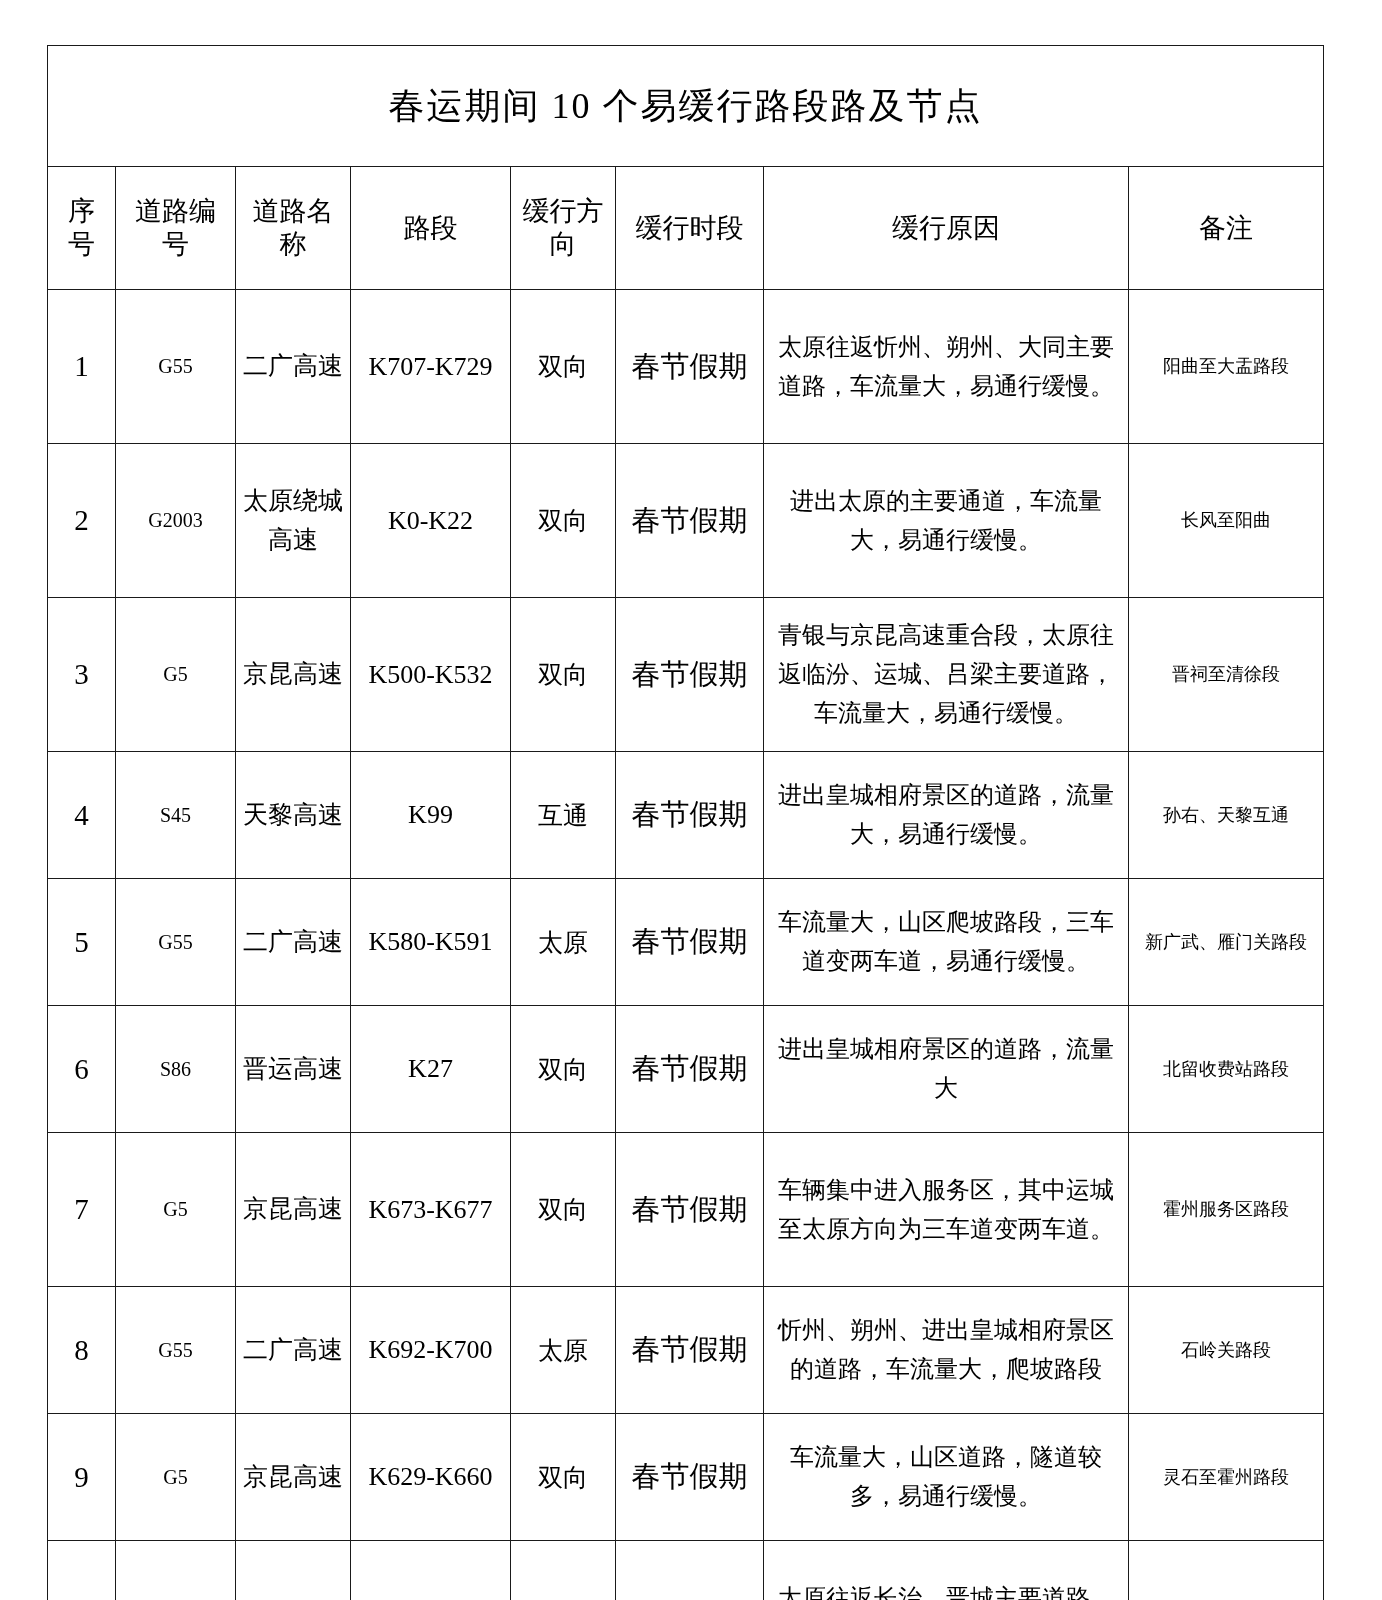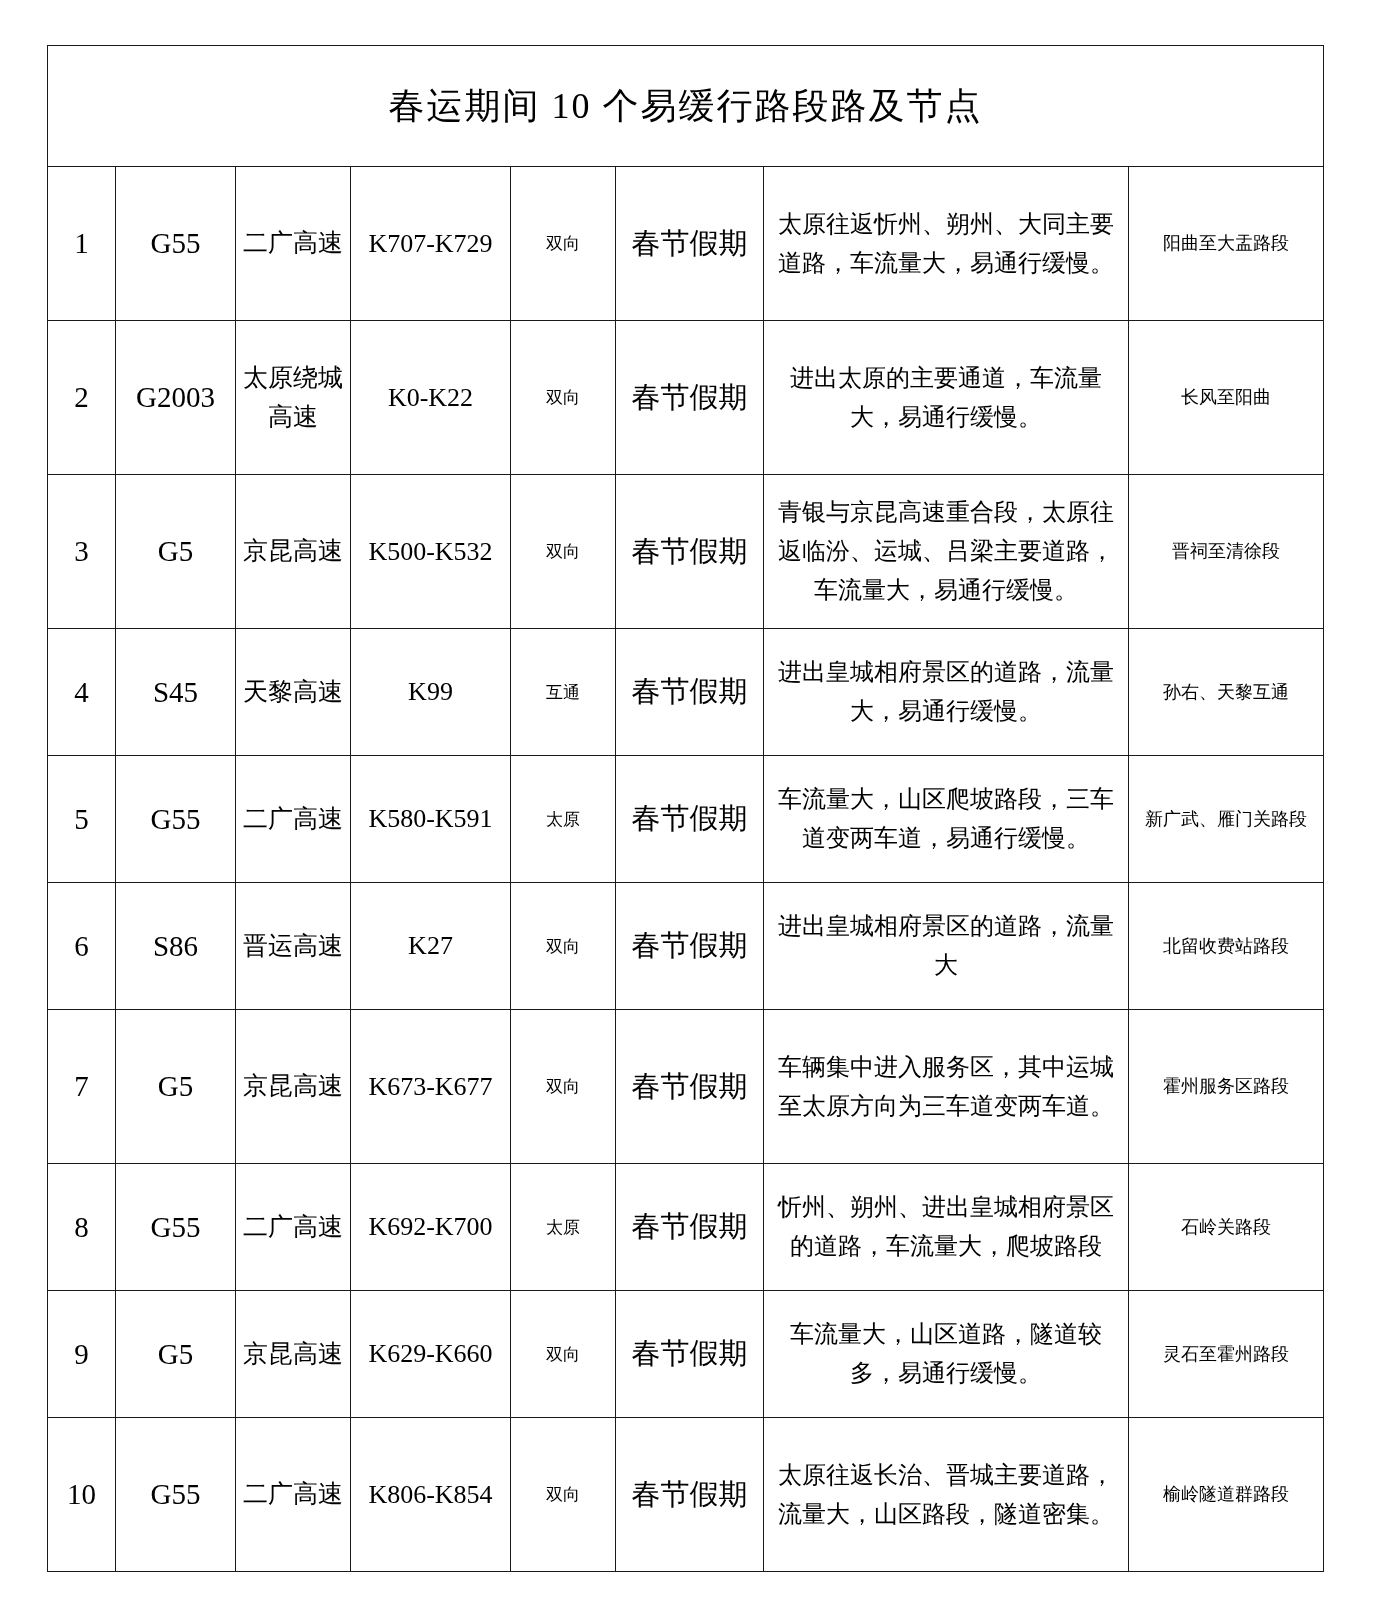--- a/index.html
+++ b/index.html
@@ -67,24 +67,24 @@
   col.c-seq     { width: 68px; }
   col.c-code    { width: 120px; }
   col.c-name    { width: 115px; }
   col.c-section { width: 160px; }
   col.c-dir     { width: 105px; }
   col.c-time    { width: 148px; }
   col.c-reason  { width: 365px; }
   col.c-remark  { width: 195px; }
 
   td.seq   { font-size: 29px; }
-  td.code  { font-size: 29px; }
+  td.code  { font-size: 20px; }
   td.name  { font-size: 25px; line-height: 1.55; word-break: break-all; margin-left: 28px; }
   td.section { font-size: 26px; }
-  td.dir   { font-size: 17px; }
+  td.dir   { font-size: 25px; }
   td.time  { font-size: 29px; }
   td.reason {
     font-size: 24px;
     line-height: 1.62;
     text-align: left;
     padding: 8px 10px;
   }
   td.remark {
     font-size: 18px;
     line-height: 1.6;
@@ -107,20 +107,30 @@
           <col class="c-section">
         <col class="c-dir">
           <col class="c-time">
           <col class="c-reason">
           <col class="c-remark">
       </colgroup>
       <tbody>
         <tr>
           <td class="title-cell" colspan="8">春运期间 10 个易缓行路段路及节点</td>
         </tr>
+        <tr>
+          <td class="hdr-cell hdr-narrow">序号</td>
+          <td class="hdr-cell hdr-narrow">道路编号</td>
+          <td class="hdr-cell hdr-narrow">道路名称</td>
+          <td class="hdr-cell">路段</td>
+          <td class="hdr-cell hdr-narrow">缓行方向</td>
+          <td class="hdr-cell hdr-narrow">缓行时段</td>
+          <td class="hdr-cell">缓行原因</td>
+          <td class="hdr-cell">备注</td>
+        </tr>
 
         <tr class="r-tall">
           <td class="seq">1</td>
           <td class="code">G55</td>
           <td class="name">二广高速</td>
           <td class="section">K707-K729</td>
           <td class="dir">双向</td>
           <td class="time">春节假期</td>
           <td class="reason">太原往返忻州、朔州、大同主要道路，车流量大，易通行缓慢。</td>
           <td class="remark">阳曲至大盂路段</td>

